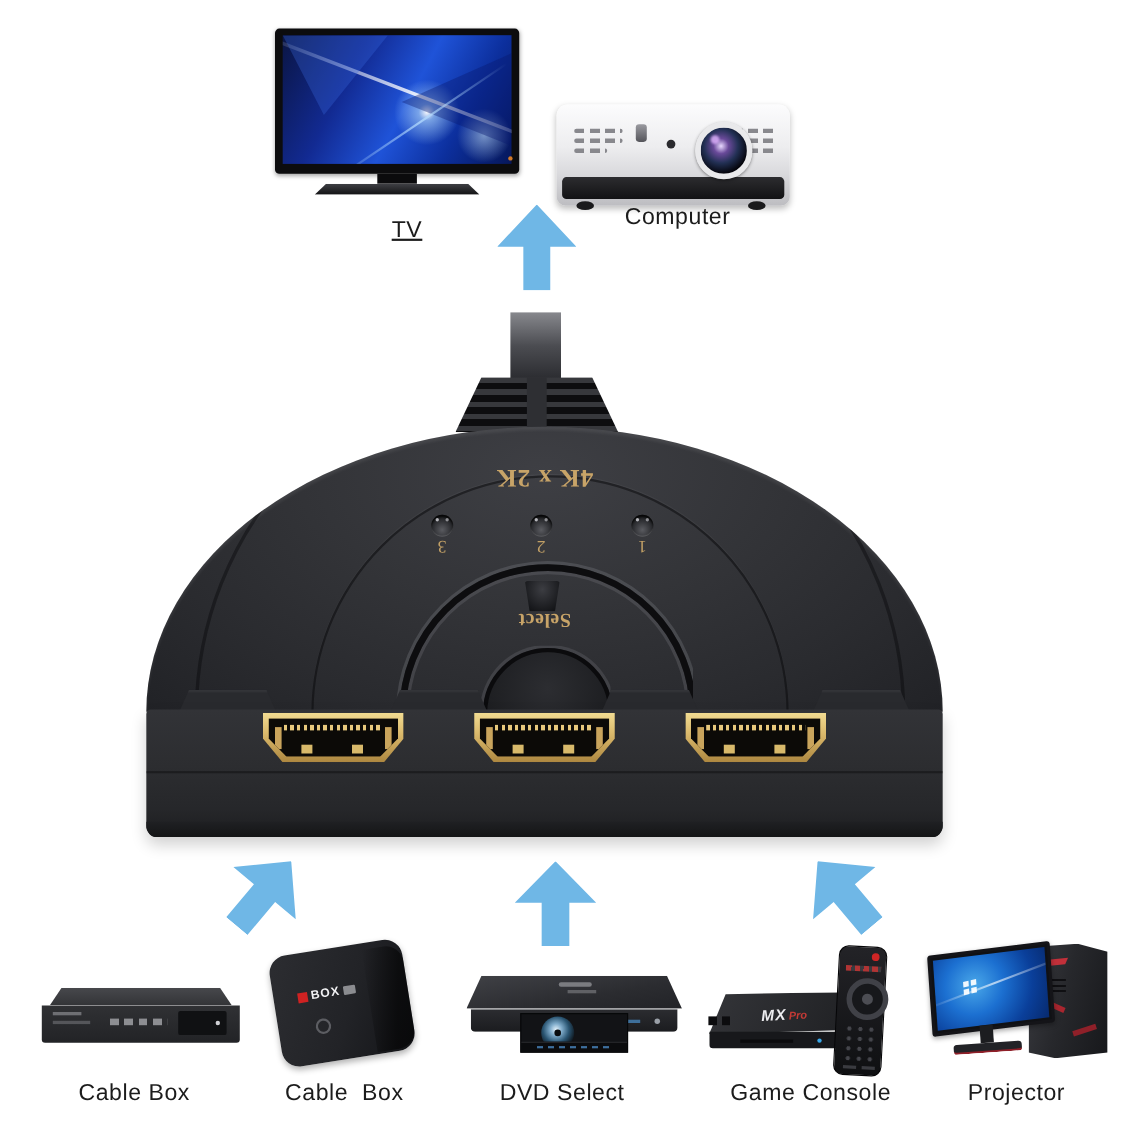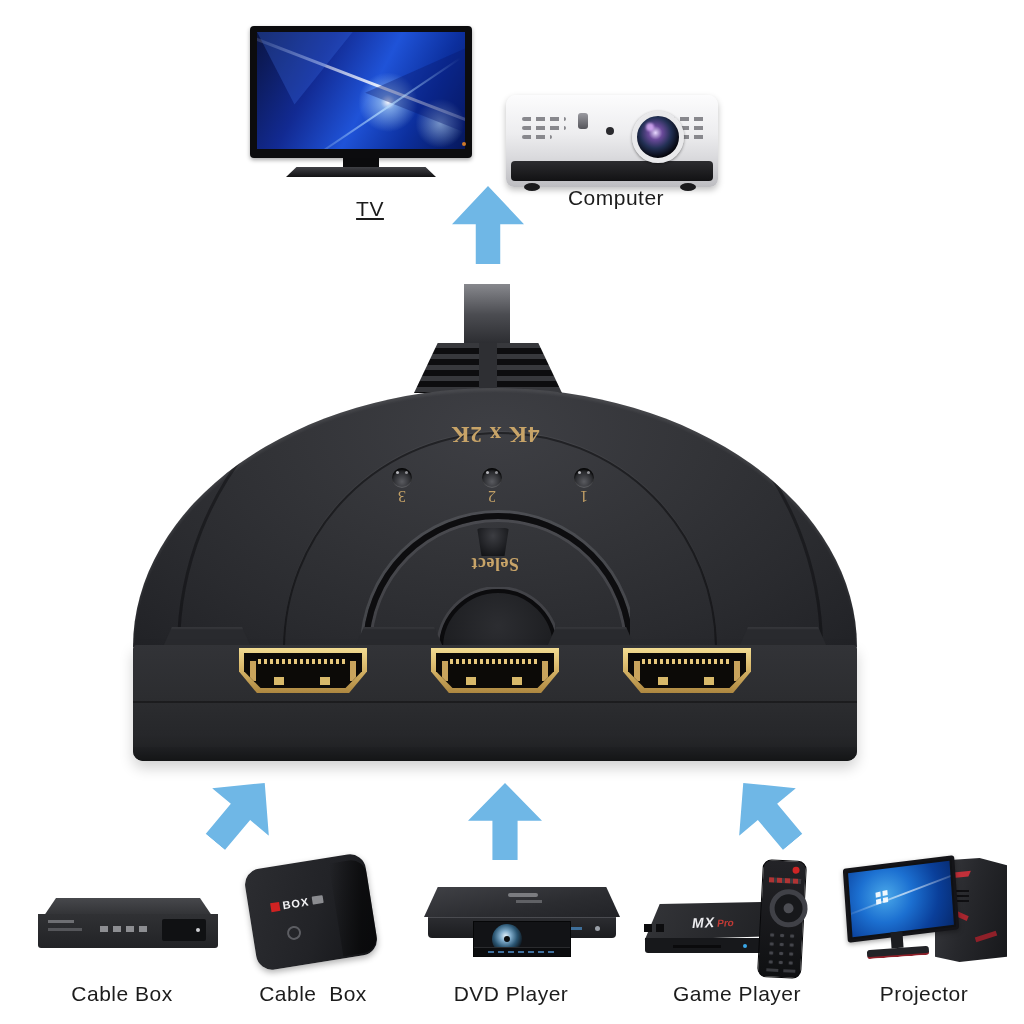--- a/index.html
+++ b/index.html
@@ -383,41 +383,41 @@
     <div class="dvd-top">
       <div class="dvd-logo"></div>
       <div class="dvd-logo2"></div>
     </div>
     <div class="dvd-front"></div>
     <div class="dvd-tray">
       <div class="dvd-disc"></div>
       <div class="dvd-traylip"></div>
     </div>
   </div>
-  <div class="device-label" style="left:511px;top:982px;">DVD Player</div>
+  <div class="device-label" style="left:511px;top:982px;">DVD Select</div>
 
   <div class="abs console">
     <div class="gc-top"></div>
     <div class="gc-logo">
       <span class="gc-mx">MX</span>
       <span class="gc-pro">Pro</span>
     </div>
     <div class="gc-ports"></div>
     <div class="gc-front"></div>
   </div>
   <div class="abs remote">
     <div class="rm-body">
       <div class="rm-power"></div>
       <div class="rm-row"></div>
       <div class="rm-ring"></div>
       <div class="rm-grid"></div>
       <div class="rm-bottom"></div>
     </div>
   </div>
-  <div class="device-label" style="left:737px;top:982px;">Game Player</div>
+  <div class="device-label" style="left:737px;top:982px;">Game Console</div>
 
   <div class="abs computer">
     <div class="pc-tower">
       <div class="pc-red1"></div>
       <div class="pc-red2"></div>
       <div class="pc-red3"></div>
       <div class="pc-vents"></div>
     </div>
     <div class="pc-monitor">
       <div class="pc-screen">

